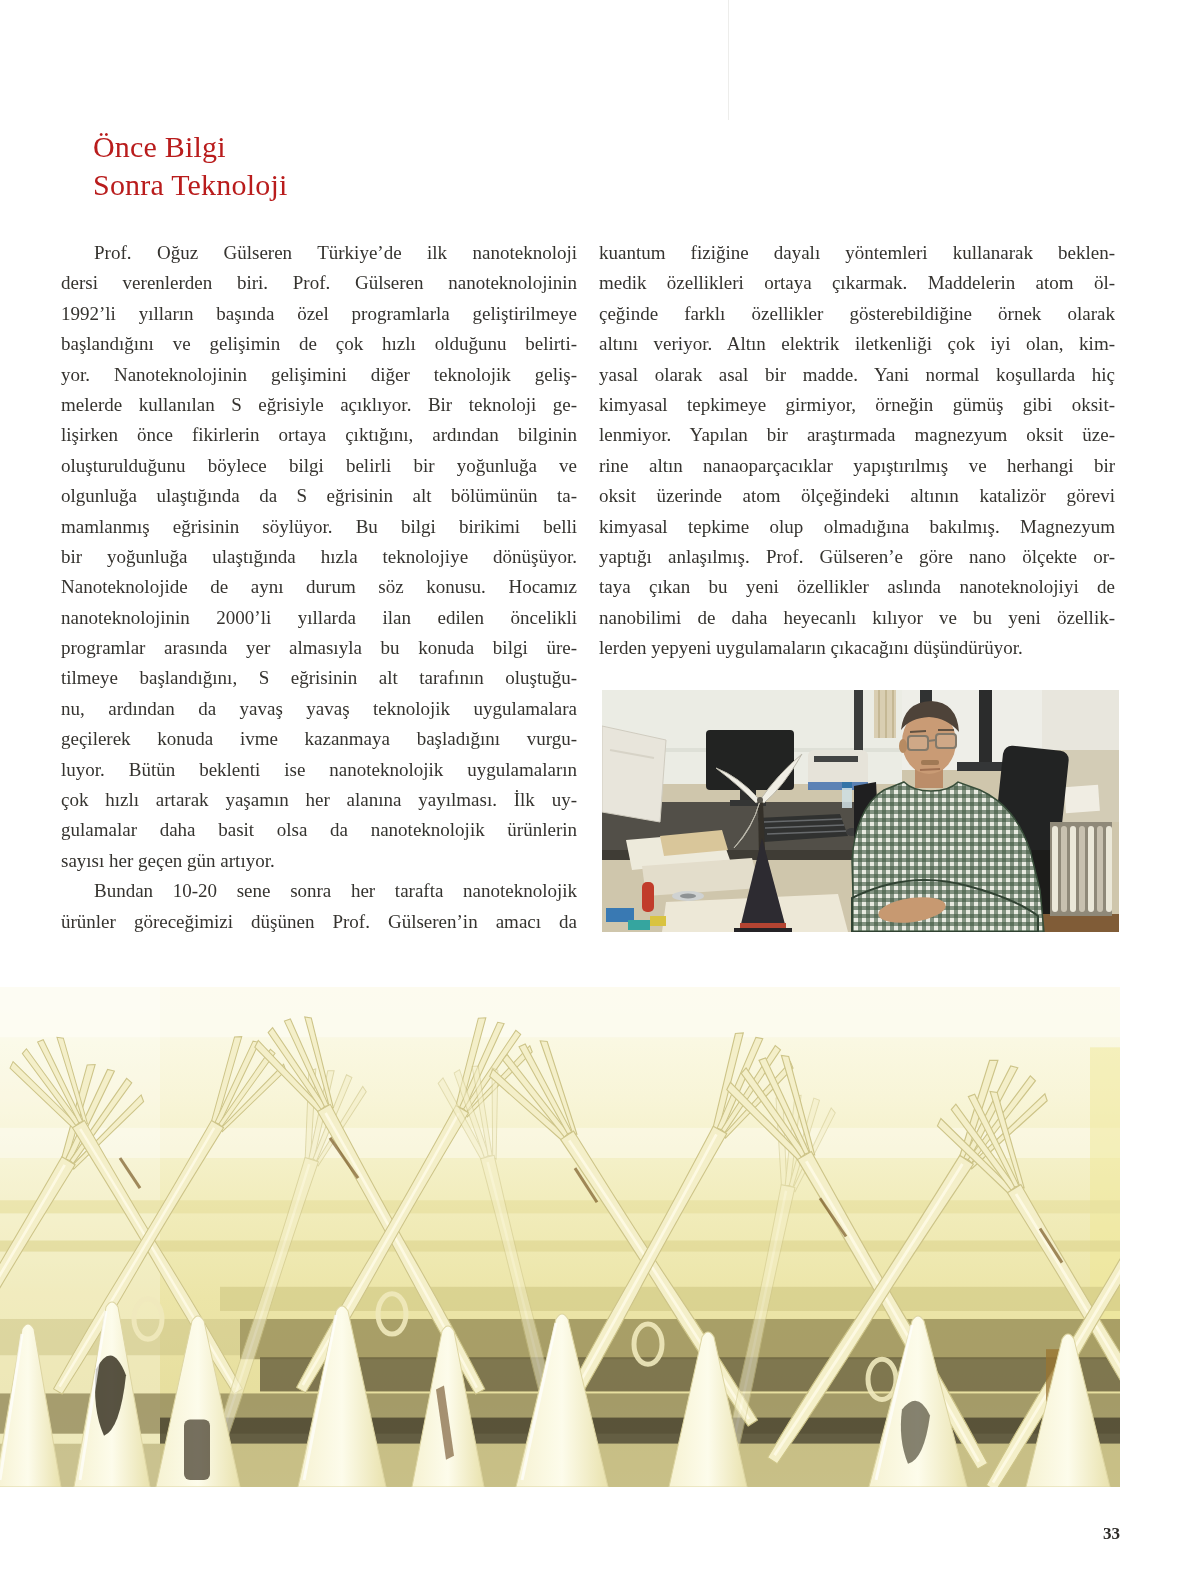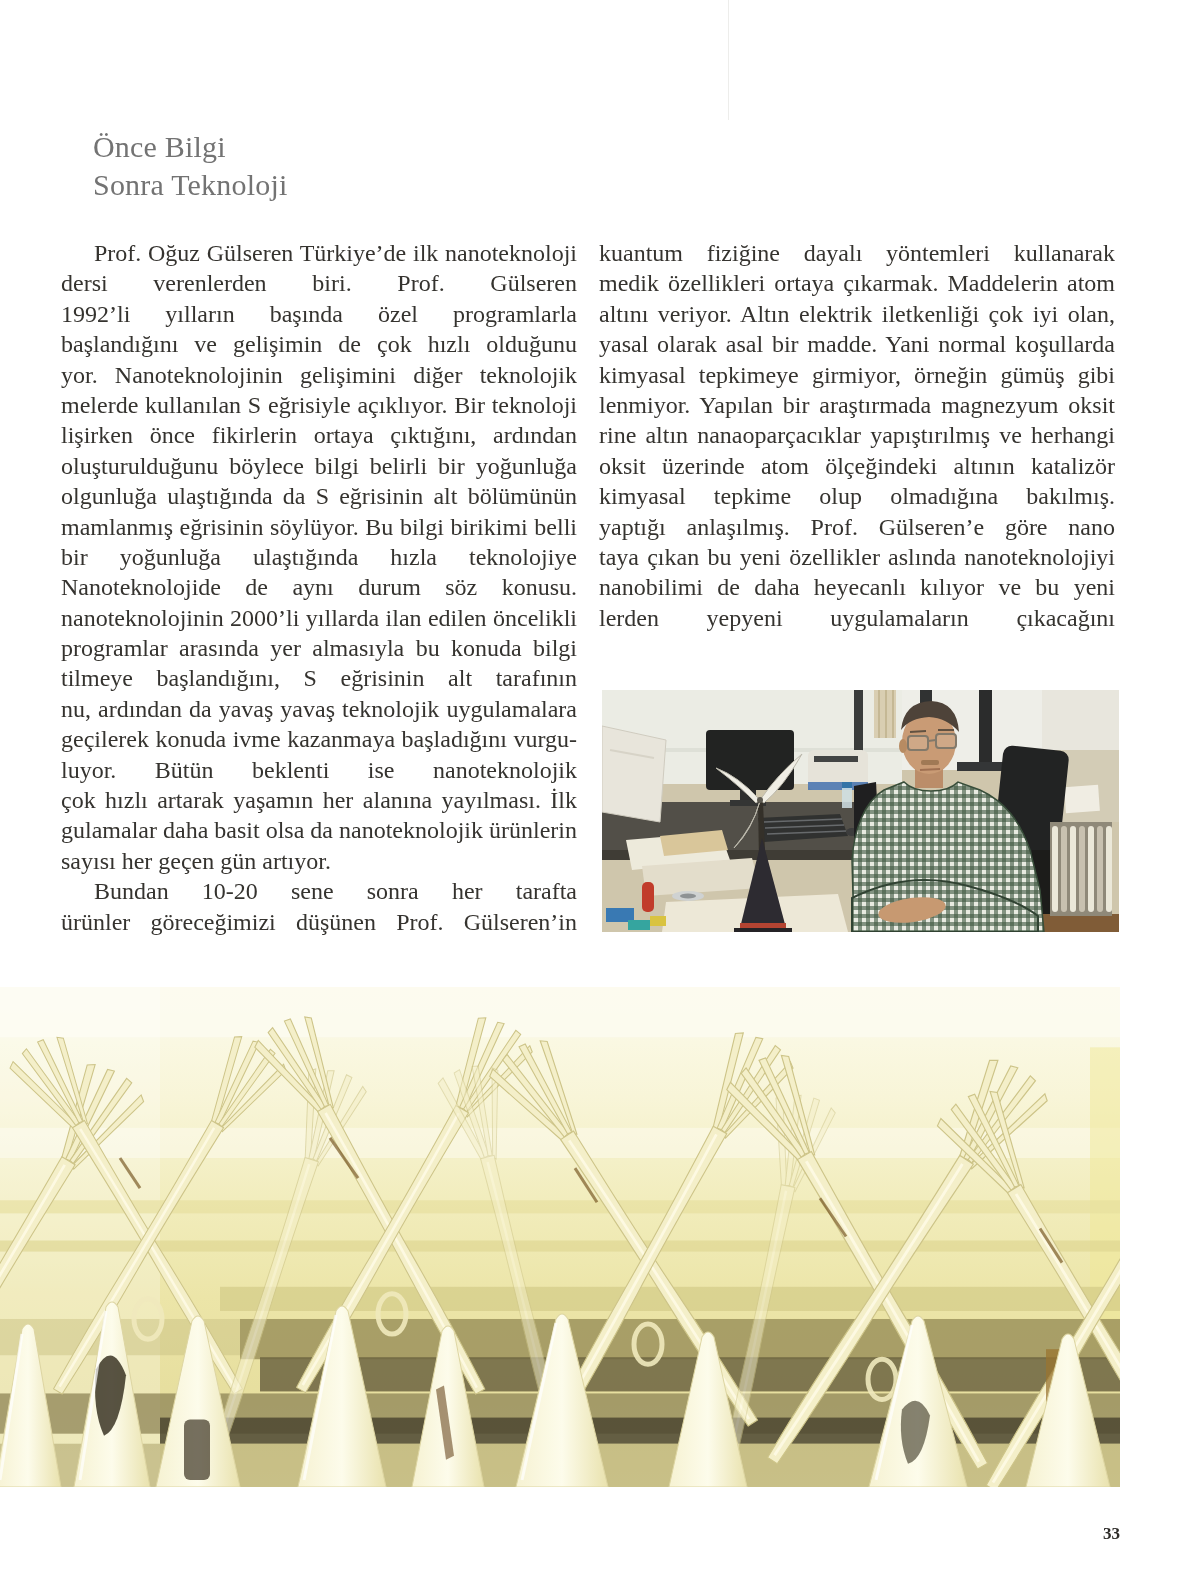--- a/index.html
+++ b/index.html
@@ -7,30 +7,30 @@
     position:relative;
     width:1198px;height:1593px;
     background:#ffffff;
     margin:0 auto;
     overflow:hidden;
     font-family:"Liberation Serif","DejaVu Serif",serif;
   }
   .title-block{
     position:absolute;left:93px;top:128px;
     font-size:30px;line-height:38px;
-    color:#737373;letter-spacing:.2px;
+    color:#b91c1c;letter-spacing:.2px;
   }
   .title-line{display:block;}
   .columns{
     position:absolute;left:61px;top:238px;
     width:1054px;display:flex;gap:22px;
   }
   .col{
     width:516px;
-    font-size:24px;line-height:30.4px;
+    font-size:19px;line-height:30.4px;
     color:#35332f;
   }
   .tline{
     text-align:justify;
     text-align-last:justify;
     height:30.4px;overflow:hidden;white-space:normal;
   }
   .tline-last{text-align-last:left;}
   .tline-ind{text-indent:33px;}
   .office-photo{
@@ -87,20 +87,21 @@
         <div class="tline">luyor. Bütün beklenti ise nanoteknolojik uygulamaların</div>
         <div class="tline">çok hızlı artarak yaşamın her alanına yayılması. İlk uy-</div>
         <div class="tline">gulamalar daha basit olsa da nanoteknolojik ürünlerin</div>
         <div class="tline tline-last">sayısı her geçen gün artıyor.</div>
         <div class="tline tline-ind">Bundan 10-20 sene sonra her tarafta nanoteknolojik</div>
         <div class="tline">ürünler göreceğimizi düşünen Prof. Gülseren’in amacı da</div>
       </div>
     <div class="col">
         <div class="tline">kuantum fiziğine dayalı yöntemleri kullanarak beklen-</div>
         <div class="tline">medik özellikleri ortaya çıkarmak. Maddelerin atom öl-</div>
+        <div class="tline">çeğinde farklı özellikler gösterebildiğine örnek olarak</div>
         <div class="tline">altını veriyor. Altın elektrik iletkenliği çok iyi olan, kim-</div>
         <div class="tline">yasal olarak asal bir madde. Yani normal koşullarda hiç</div>
         <div class="tline">kimyasal tepkimeye girmiyor, örneğin gümüş gibi oksit-</div>
         <div class="tline">lenmiyor. Yapılan bir araştırmada magnezyum oksit üze-</div>
         <div class="tline">rine altın nanaoparçacıklar yapıştırılmış ve herhangi bir</div>
         <div class="tline">oksit üzerinde atom ölçeğindeki altının katalizör görevi</div>
         <div class="tline">kimyasal tepkime olup olmadığına bakılmış. Magnezyum</div>
         <div class="tline">yaptığı anlaşılmış. Prof. Gülseren’e göre nano ölçekte or-</div>
         <div class="tline">taya çıkan bu yeni özellikler aslında nanoteknolojiyi de</div>
         <div class="tline">nanobilimi de daha heyecanlı kılıyor ve bu yeni özellik-</div>

